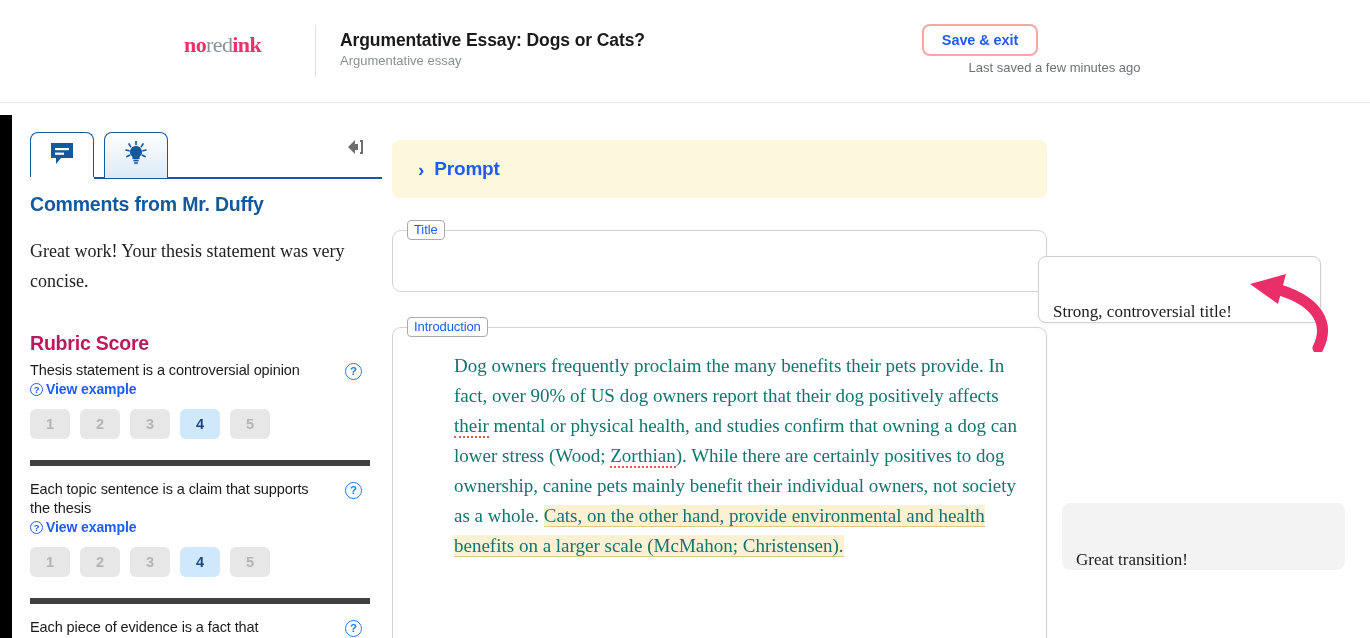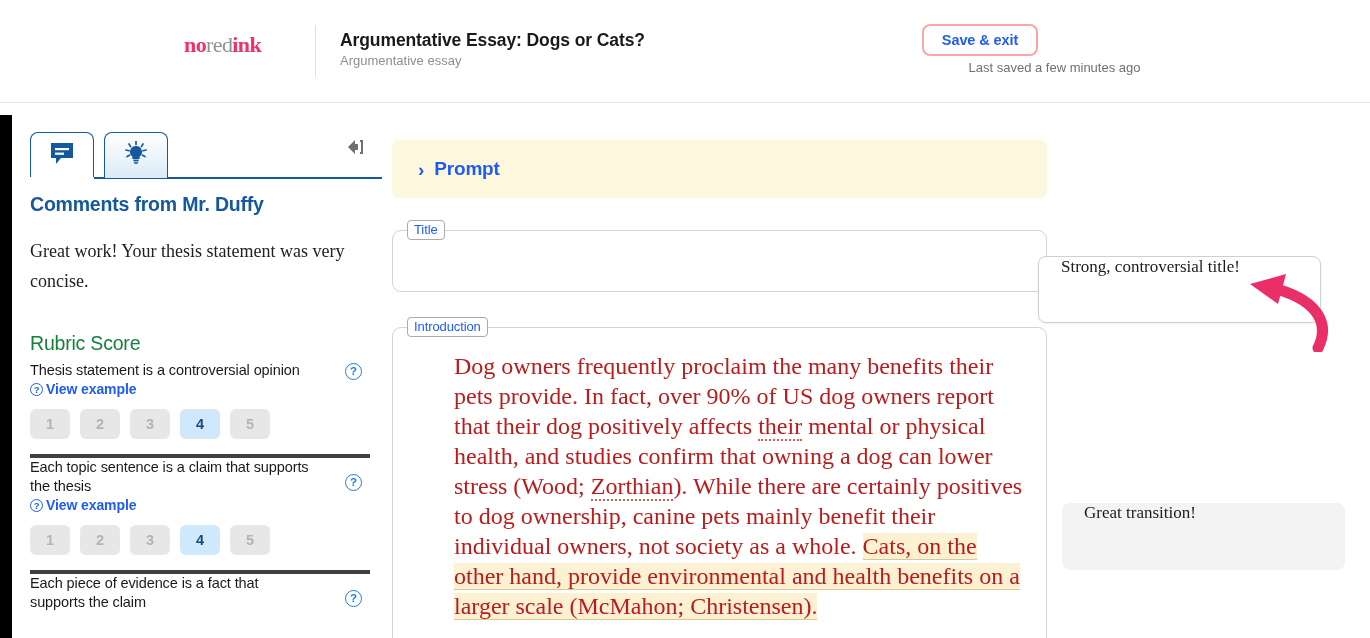--- a/index.html
+++ b/index.html
@@ -206,28 +206,28 @@
     font-size: 18px;
     line-height: 30px;
     color: #222222;
     max-width: 320px;
     margin-top: 20px;
   }
 
   .rubric-heading {
     margin-top: 36px;
     font-size: 19.5px;
-    font-weight: 400;
-    color: #15803d;
+    font-weight: 700;
+    color: #be185d;
     letter-spacing: -0.2px;
     margin-bottom: 6px;
   }
 
   .rubric-item { position: relative; padding-bottom: 10px; }
-  .rubric-item + .rubric-item { margin-top: 5px; border-top: 4px solid #404040; }
+  .rubric-item + .rubric-item { margin-top: 11px; border-top: 6px solid #404040; padding-top: 14px; }
 
   .rubric-label {
     font-size: 14.5px;
     font-weight: 400;
     color: #1a1a1a;
     line-height: 19px;
     max-width: 280px;
     letter-spacing: -0.1px;
   }
   .help-circle {
@@ -362,42 +362,42 @@
     font-size: 19px;
     color: #1c1c1c;
     background: #fae6a8;
     line-height: 24px;
     white-space: nowrap;
   }
 
   .essay-text {
     padding: 23px 18px 10px 16px;
     font-family: "Liberation Serif", serif;
-    font-size: 24px;
+    font-size: 19px;
     line-height: 30px;
-    color: #b91c1c;
+    color: #0f766e;
   }
 
   .spell {
     border-bottom: 2px dotted #e05a5a;
   }
   .hl-transition {
     background: #fcf1d3;
     box-shadow: 0 1px 0 0 #d9c98f;
   }
 
   
   .callout {
     position: absolute;
     font-family: "Liberation Serif", serif;
     font-size: 17px;
     color: #1c1c1c;
     display: flex;
-    align-items: flex-start;
-    padding-left: 22px;
+    align-items: flex-end;
+    padding-left: 14px;
     cursor: pointer;
   }
   .callout-active {
     left: 1038px;
     top: 256px;
     width: 283px;
     height: 67px;
     background: #ffffff;
     border: 1px solid #d0d0d0;
     border-radius: 8px;

